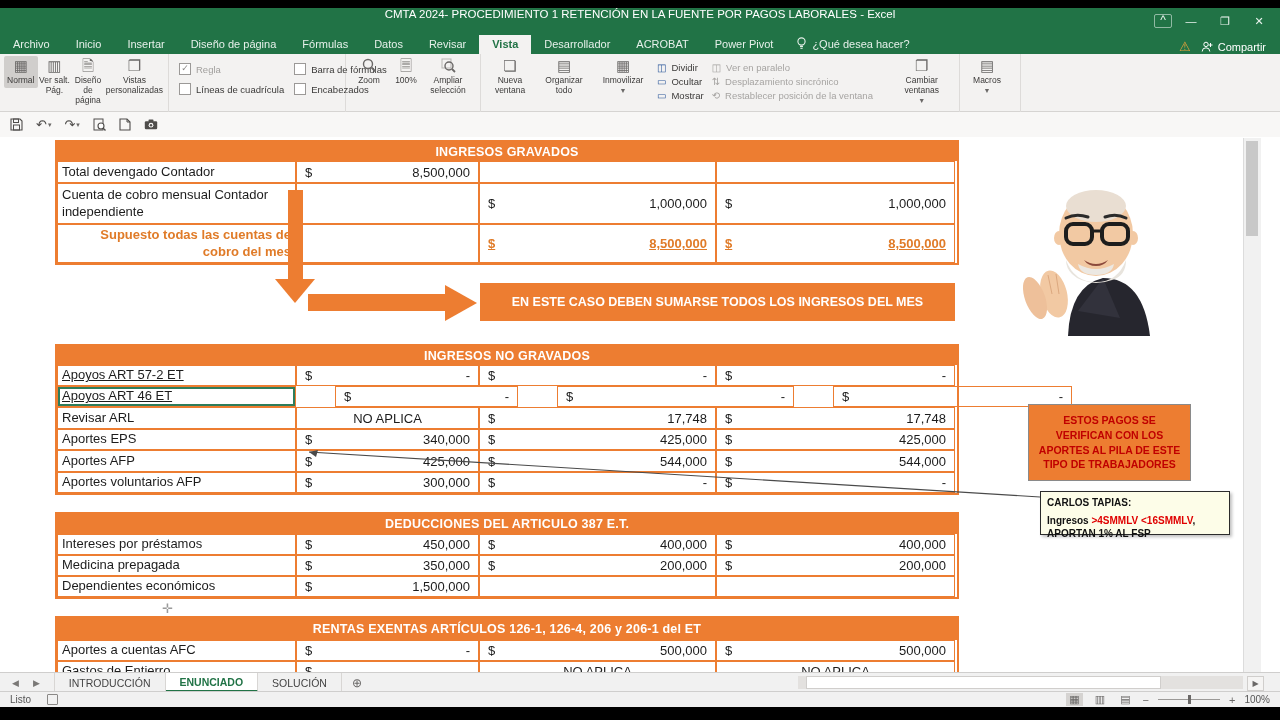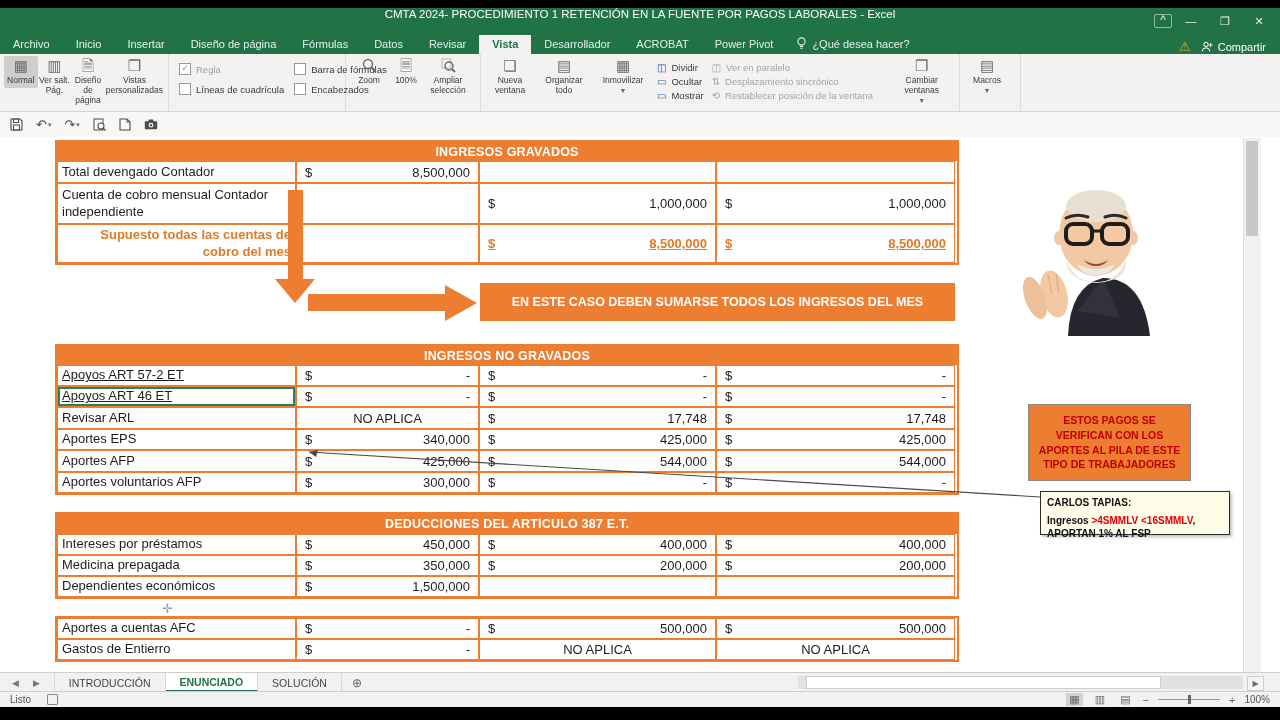--- a/index.html
+++ b/index.html
@@ -370,21 +370,21 @@
         </div>
         <div class="tcell c-money">
           <span>$</span>
           <span>-</span>
         </div>
         <div class="tcell c-money">
           <span>$</span>
           <span>-</span>
         </div>
       </div>
-      <div class="trow" style="height: 21px;">
+      <div class="trow" style="height: 21px; gap: 39px;">
         <div class="tcell c-label lab-underline cell-selected">Apoyos ART 46 ET</div>
         <div class="tcell c-money">
           <span>$</span>
           <span>-</span>
         </div>
         <div class="tcell c-money">
           <span>$</span>
           <span>-</span>
         </div>
         <div class="tcell c-money">
@@ -486,20 +486,21 @@
         <div class="tcell c-label">Dependientes económicos</div>
         <div class="tcell c-money">
           <span>$</span>
           <span>1,500,000</span>
         </div>
         <div class="tcell"></div>
         <div class="tcell"></div>
       </div>
     </div>
   <div class="abs xtable" style="left: 55px; top: 616px;">
+      <div class="thead" style="height: 22px;">RENTAS EXENTAS ARTÍCULOS 126-1, 126-4, 206 y 206-1 del ET</div>
       <div class="trow" style="height: 21px;">
         <div class="tcell c-label">Aportes a cuentas AFC</div>
         <div class="tcell c-money">
           <span>$</span>
           <span>-</span>
         </div>
         <div class="tcell c-money">
           <span>$</span>
           <span>500,000</span>
         </div>

